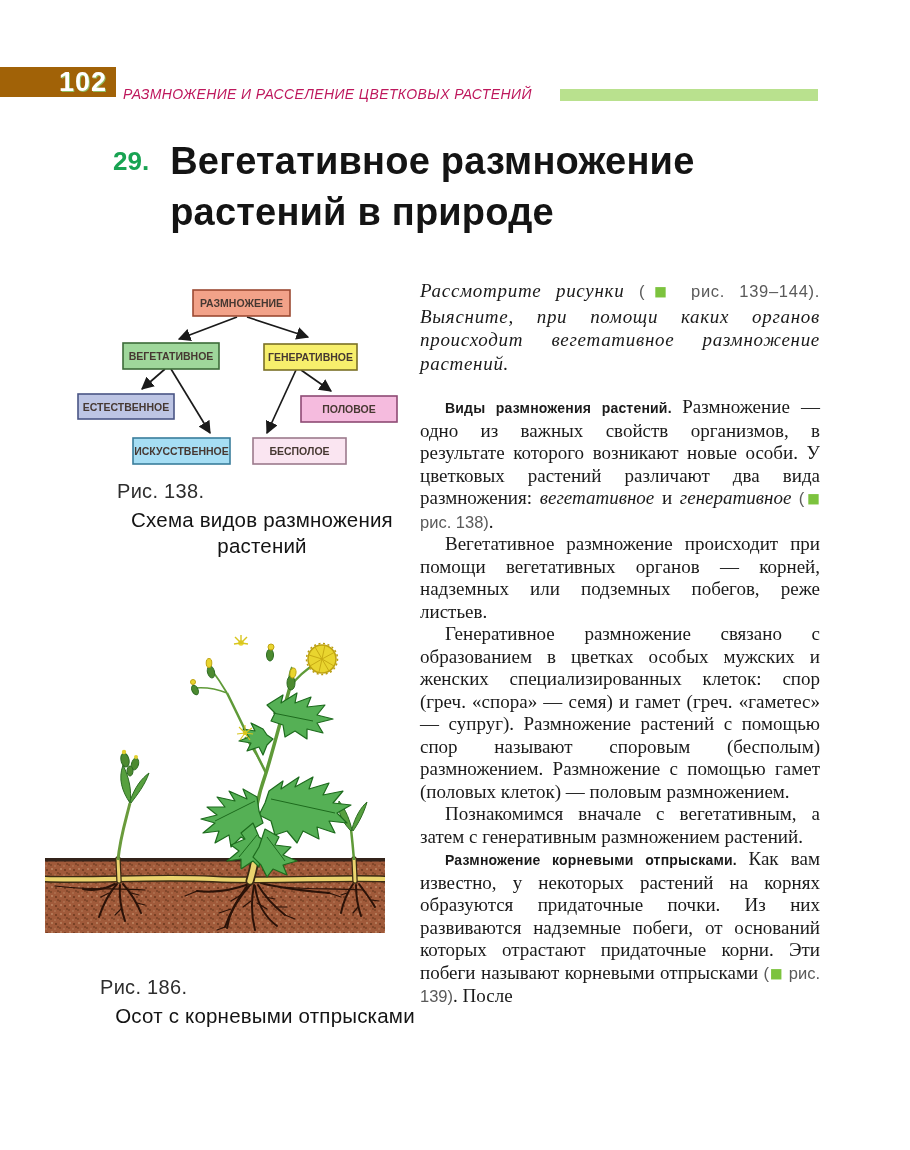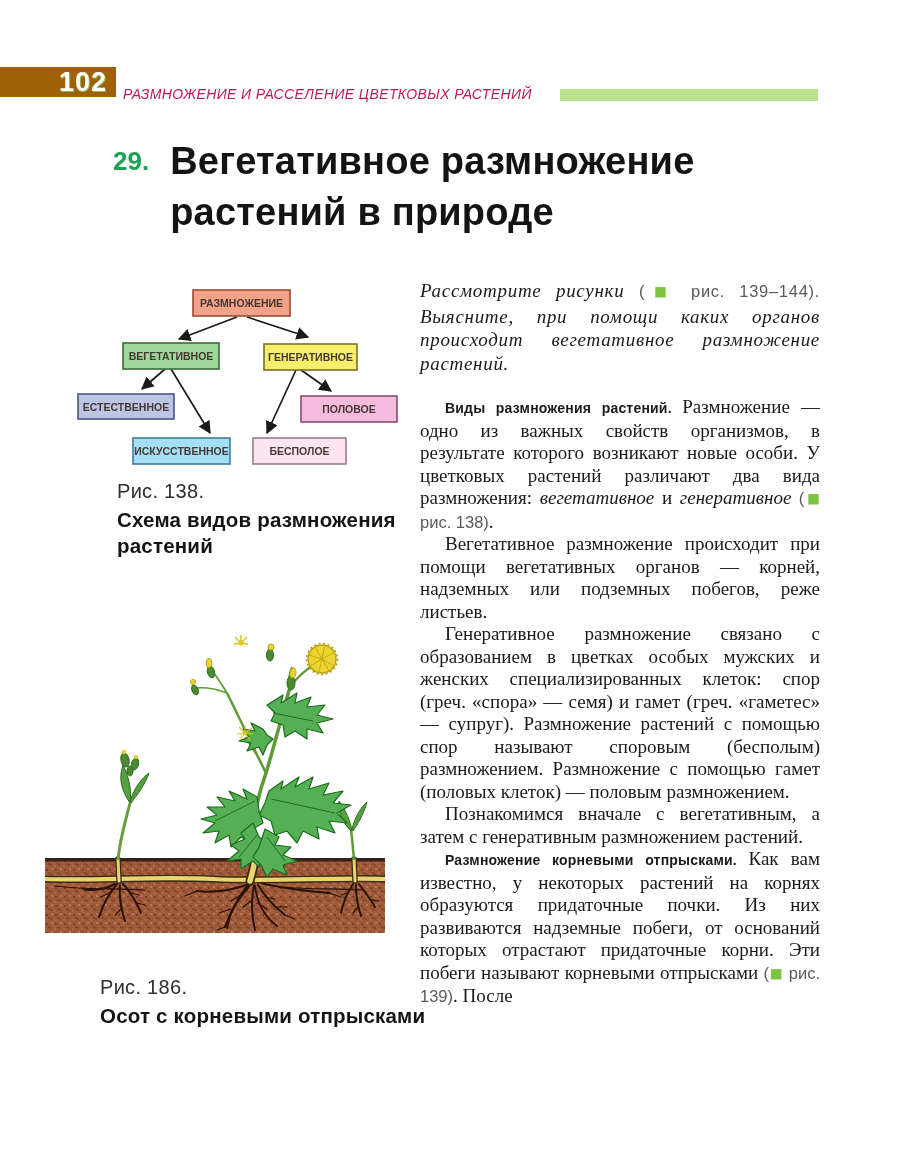--- a/index.html
+++ b/index.html
@@ -37,22 +37,23 @@
   .diagram-svg{position:absolute;left:75px;top:285px;}
   .diagram-svg text{
     font-family:"Liberation Sans",sans-serif;font-weight:bold;font-size:10.5px;
     fill:#463832;
   }
   .fig-caption{
     position:absolute;font-family:"Liberation Sans",sans-serif;color:#2e2e2e;
   }
   .fig-caption .fig-label{font-size:20px;font-weight:400;letter-spacing:.3px;}
   .fig-caption .fig-title{
-    font-size:20.5px;font-weight:bold;color:#141414;margin-top:4px;line-height:26px;
+    font-size:20.5px;font-weight:normal;color:#141414;margin-top:4px;line-height:26px;
     letter-spacing:.2px;
+    text-align:center;
   }
   .caption-138{left:117px;top:480px;width:290px;}
   .caption-139{left:100px;top:976px;width:330px;}
   .plant-svg{position:absolute;left:45px;top:633px;}
   
   .text-column{
     position:absolute;left:420px;top:279px;width:400px;
     font-size:19px;line-height:22.5px;text-align:justify;
   }
   .intro{

